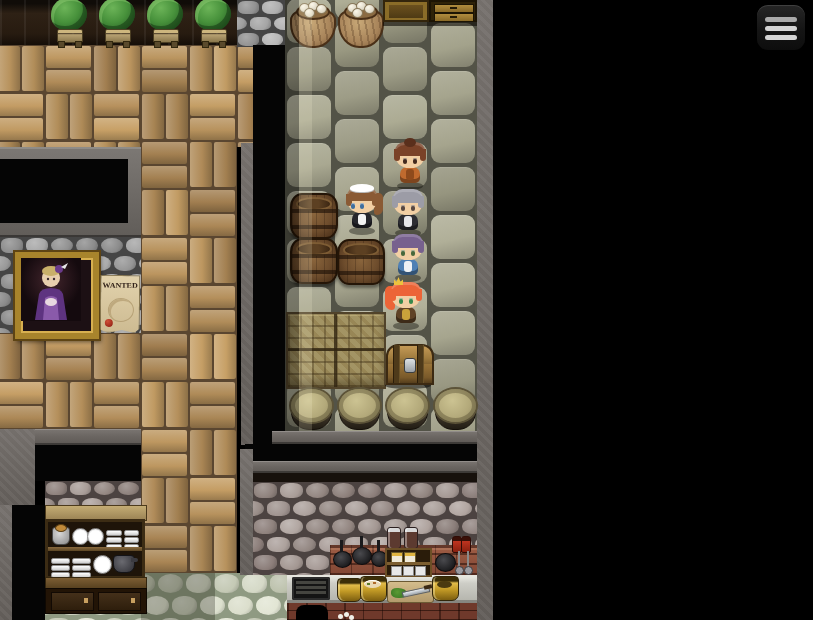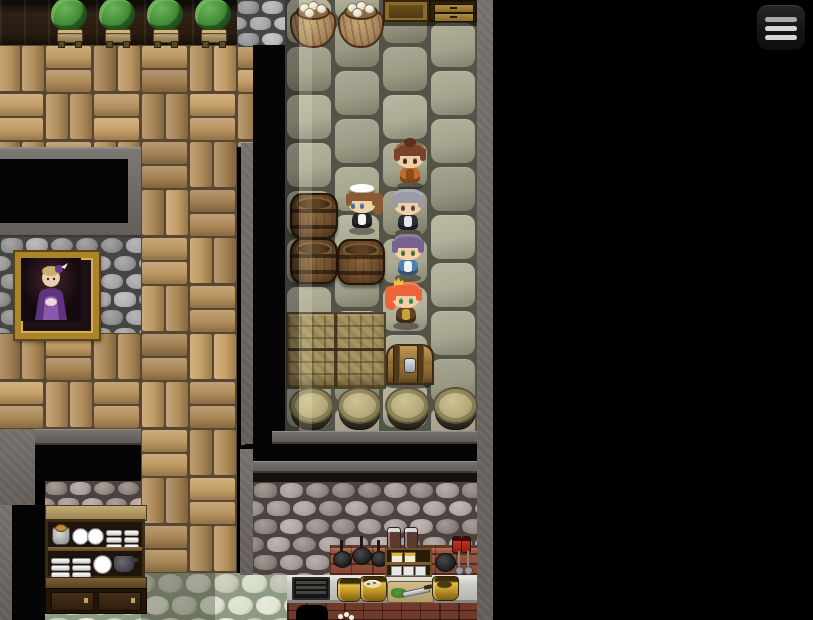--- a/index.html
+++ b/index.html
@@ -520,20 +520,25 @@
       <ellipse cx="30" cy="44" rx="6" ry="4" fill="#e8d8e0"></ellipse>
       <ellipse cx="30" cy="20" rx="9" ry="9" fill="#e8cfae"></ellipse>
       <path d="M21 18 Q22 10 30 10 Q38 10 39 18 Q39 13 36 12 Q30 8 24 12 Q21 13 21 18 Z" fill="#c9b06a"></path>
       <ellipse cx="30" cy="13" rx="9" ry="5" fill="#c9b06a"></ellipse>
       <circle cx="38" cy="11" r="4" fill="#6a3a8a"></circle>
       <path d="M40 9 L47 5 L44 11 Z" fill="#e8e8e8"></path>
       <circle cx="27" cy="21" r="1.2" fill="#3a2a30"></circle>
         <circle cx="33" cy="21" r="1.2" fill="#3a2a30"></circle>
     </svg>
   </div>
+  <div class="poster">
+    <div class="ttl">WANTED</div>
+    <div class="scr"></div>
+    <div class="seal"></div>
+  </div>
 
   <div class="abs" style="left:45px;top:505px;width:100px;height:107px">
     <div class="abs" style="left:0;top:0;width:100px;height:14px;background:linear-gradient(180deg,#c4ac74,#9a8254);border:1px solid #4c3a1c"></div>
     <div class="abs" style="left:0;top:14px;width:100px;height:60px;background:#1e1409;box-shadow:inset 0 0 0 3px #3c2c14"></div>
 
     <div class="abs" style="left:7px;top:22px;width:16px;height:16px;border-radius:3px 3px 6px 6px;background:radial-gradient(circle at 40% 35%,#d8d8d8,#8a8a8a);border:1px solid #4a4a4a"></div>
     <div class="abs" style="left:10px;top:19px;width:10px;height:6px;border-radius:50%;background:#c08a3a;border:1px solid #5c4014"></div>
     <div class="plateUp" style="left:27px;top:23px;width:15px;height:15px"></div>
     <div class="plateUp" style="left:42px;top:23px;width:15px;height:15px"></div>
     <div class="stack" style="left:61px;top:24px;width:16px">

